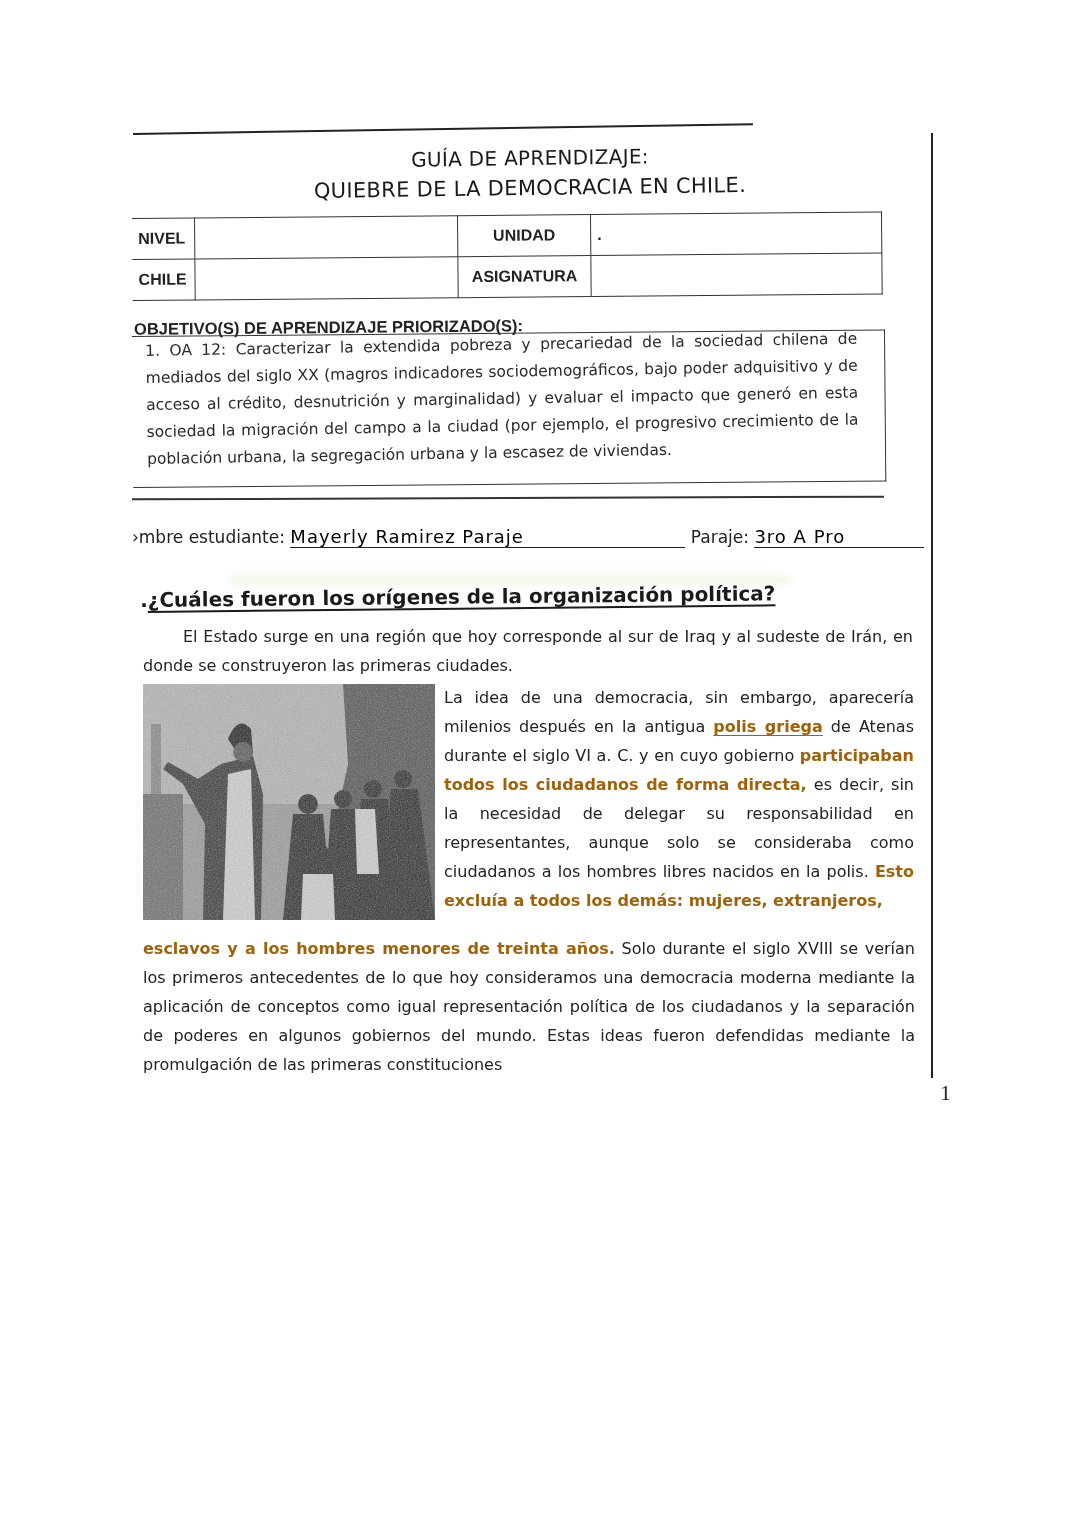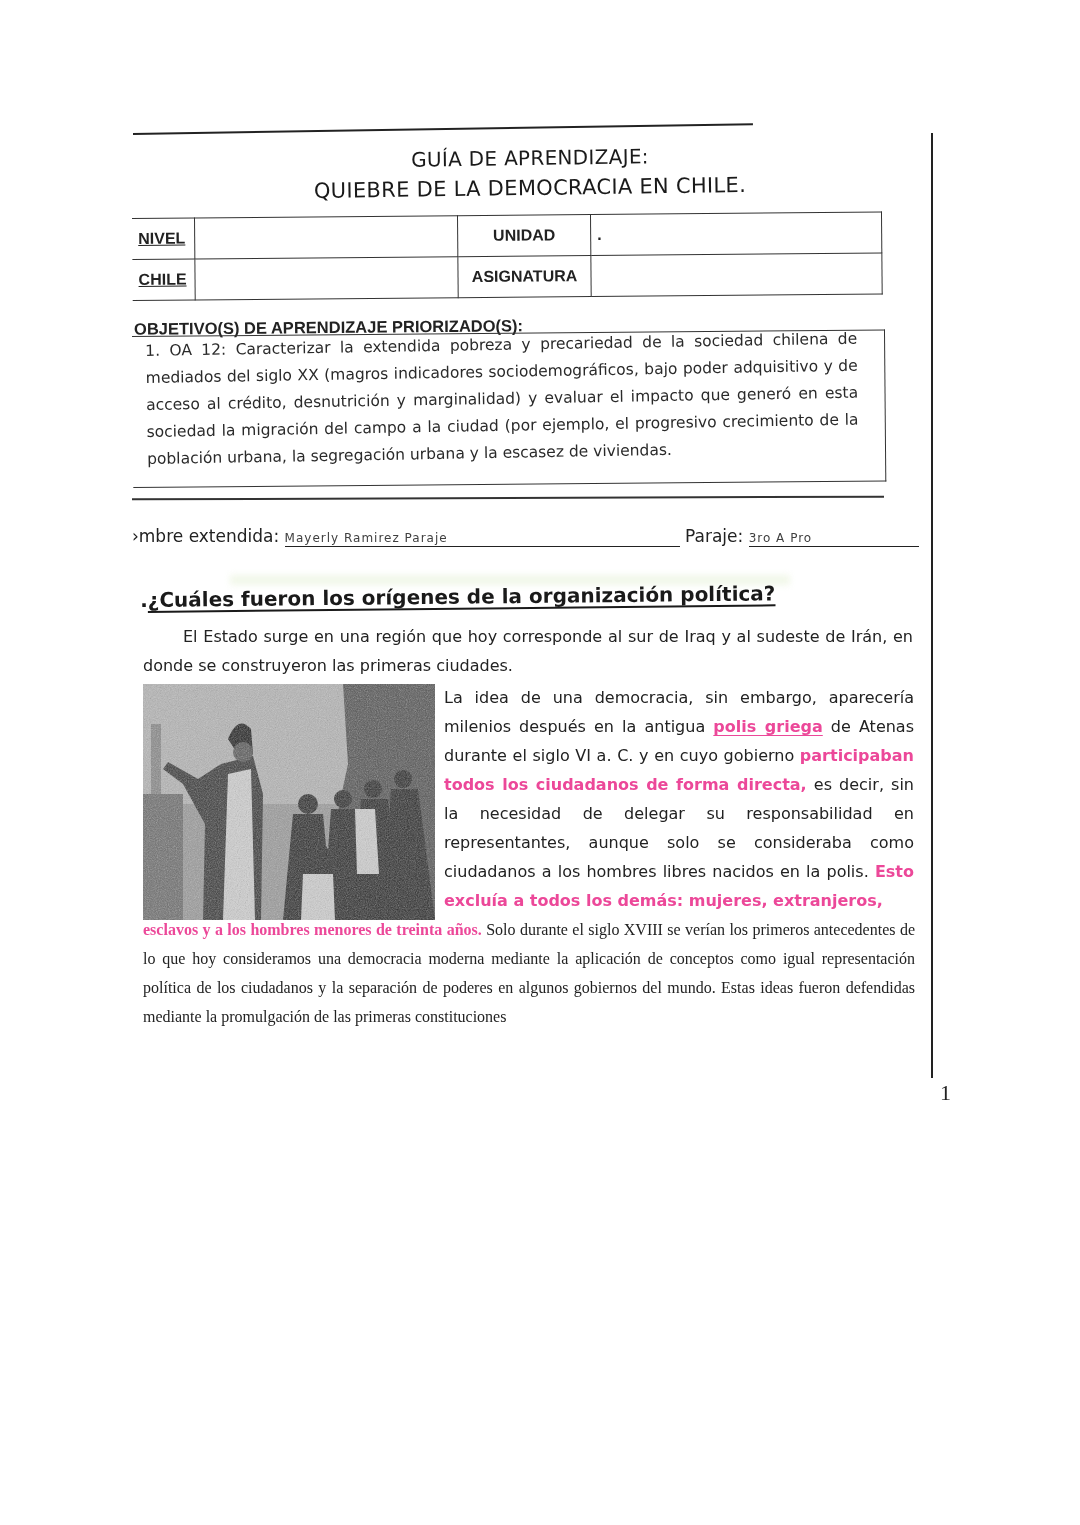--- a/index.html
+++ b/index.html
@@ -15,56 +15,56 @@
       left: 0; width: 1060px; text-align: center; font-size: 20px; letter-spacing: 0.3px;
       font-family: "DejaVu Sans", sans-serif; color: #1a1a1a;
     }
     .t1 { top: 146px; transform: rotate(-0.8deg); }
     .t2 { top: 176px; transform: rotate(-0.8deg); font-size: 21px; }
 
     
     .hdr { left: 132px; top: 218px; width: 750px; transform: rotate(-0.5deg); transform-origin: left top; }
     .hdr table { border-collapse: collapse; width: 750px; font-family: "Liberation Sans", sans-serif; font-size: 16px; font-weight: bold; color: #222; }
     .hdr td { border: 1.5px solid #333; height: 40px; padding: 0 6px; vertical-align: middle; }
-    .hdr td.lbl { width: 50px; border-left: none; text-decoration: underline; }
+    .hdr td.lbl { width: 50px; border-left: none; }
     .hdr td.mid { width: 250px; }
     .hdr td.lbl2 { width: 120px; text-align: center; }
     .obj-head {
       left: 134px; top: 318px; font-family: "Liberation Sans", sans-serif; font-weight: bold; font-size: 16.5px;
       transform: rotate(-0.5deg); color: #222;
     }
     .obj-box {
       left: 132px; top: 336px; width: 752px; height: 150px; border-top: 1.5px solid #333; border-right: 1.5px solid #333;
       border-bottom: 1.5px solid #333; transform: rotate(-0.5deg); transform-origin: left top;
     }
     .obj-text {
       left: 145px; top: 338px; width: 712px; font-size: 15.5px; line-height: 27px; color: #2a2a2a;
       text-align: justify; transform: rotate(-1deg); transform-origin: left top; font-family: "DejaVu Sans", sans-serif;
     }
     .under-rule { left: 132px; top: 497px; width: 752px; height: 1.5px; background: #333; transform: rotate(-0.2deg); }
 
     .student-row { left: 132px; top: 526px; font-size: 17px; color: #222; white-space: nowrap; }
-    .student-row .hand { font-family: "DejaVu Sans", sans-serif; font-size: 12px; color: #404040; letter-spacing: 1px; }
+    .student-row .hand { font-family: "DejaVu Sans", sans-serif; font-size: 18px; color: #000000; letter-spacing: 1px; }
     .uline { display: inline-block; border-bottom: 1.5px solid #222; }
     .name-line { width: 395px; }
     .curso-line { width: 170px; }
 
     .question {
       left: 140px; top: 588px; font-size: 20px; font-weight: bold; color: #1a1a1a; white-space: nowrap;
       transform: rotate(-0.6deg); transform-origin: left top;
     }
     .question span.u { text-decoration: underline; text-underline-offset: 4px; text-decoration-thickness: 2px; }
 
     .para {
       font-size: 16px; line-height: 29px; color: #222; text-align: justify; font-family: "DejaVu Sans", sans-serif;
     }
     .p1 { left: 143px; top: 622px; width: 770px; text-indent: 40px; }
     .p2 { left: 444px; top: 683px; width: 470px; }
-    .p3 { left: 143px; top: 915px; width: 772px; font-family: Liberation Serif, serif; }
-    b { font-weight: bold; color: #ec4899; }
+    .p3 { left: 143px; top: 934px; width: 772px; }
+    b { font-weight: bold; color: #a16207; }
     .ul { text-decoration: underline; text-underline-offset: 3px; }
 
     .picture {
       left: 143px; top: 684px; width: 292px; height: 236px; overflow: hidden; background: #777;
     }
     .page-num { left: 940px; top: 1080px; font-family: "Liberation Serif", serif; font-size: 22px; color: #222; }
     .green-smudge { left: 230px; top: 575px; width: 560px; height: 10px; background: #eef6e4; opacity: 0.8; filter: blur(3px); }
   </style>
 </head>
 <body>
@@ -93,21 +93,21 @@
   </tbody>
     </table>
 </div>
 
 <div class="abs obj-head">OBJETIVO(S) DE APRENDIZAJE PRIORIZADO(S):</div>
 <div class="abs obj-box"></div>
 <div class="abs obj-text">1.  OA 12: Caracterizar la extendida pobreza y precariedad de la sociedad chilena de mediados del siglo XX (magros indicadores sociodemográficos, bajo poder adquisitivo y de acceso al crédito, desnutrición y marginalidad) y evaluar el impacto que generó en esta sociedad la migración del campo a la ciudad (por ejemplo, el progresivo crecimiento de la población urbana, la segregación urbana y la escasez de viviendas.</div>
 <div class="abs under-rule"></div>
 
 <div class="abs student-row">
-  <span>›mbre extendida:</span>
+  <span>›mbre estudiante:</span>
   <span class="uline name-line"><span class="hand">Mayerly Ramirez Paraje</span></span>
   <span>Paraje:</span>
   <span class="uline curso-line"><span class="hand">3ro A Pro</span></span>
 </div>
 
 <div class="abs green-smudge"></div>
 
 <div class="abs question">
   <span>.</span><span class="u">¿Cuáles fueron los orígenes de la organización política?</span>
 </div>

